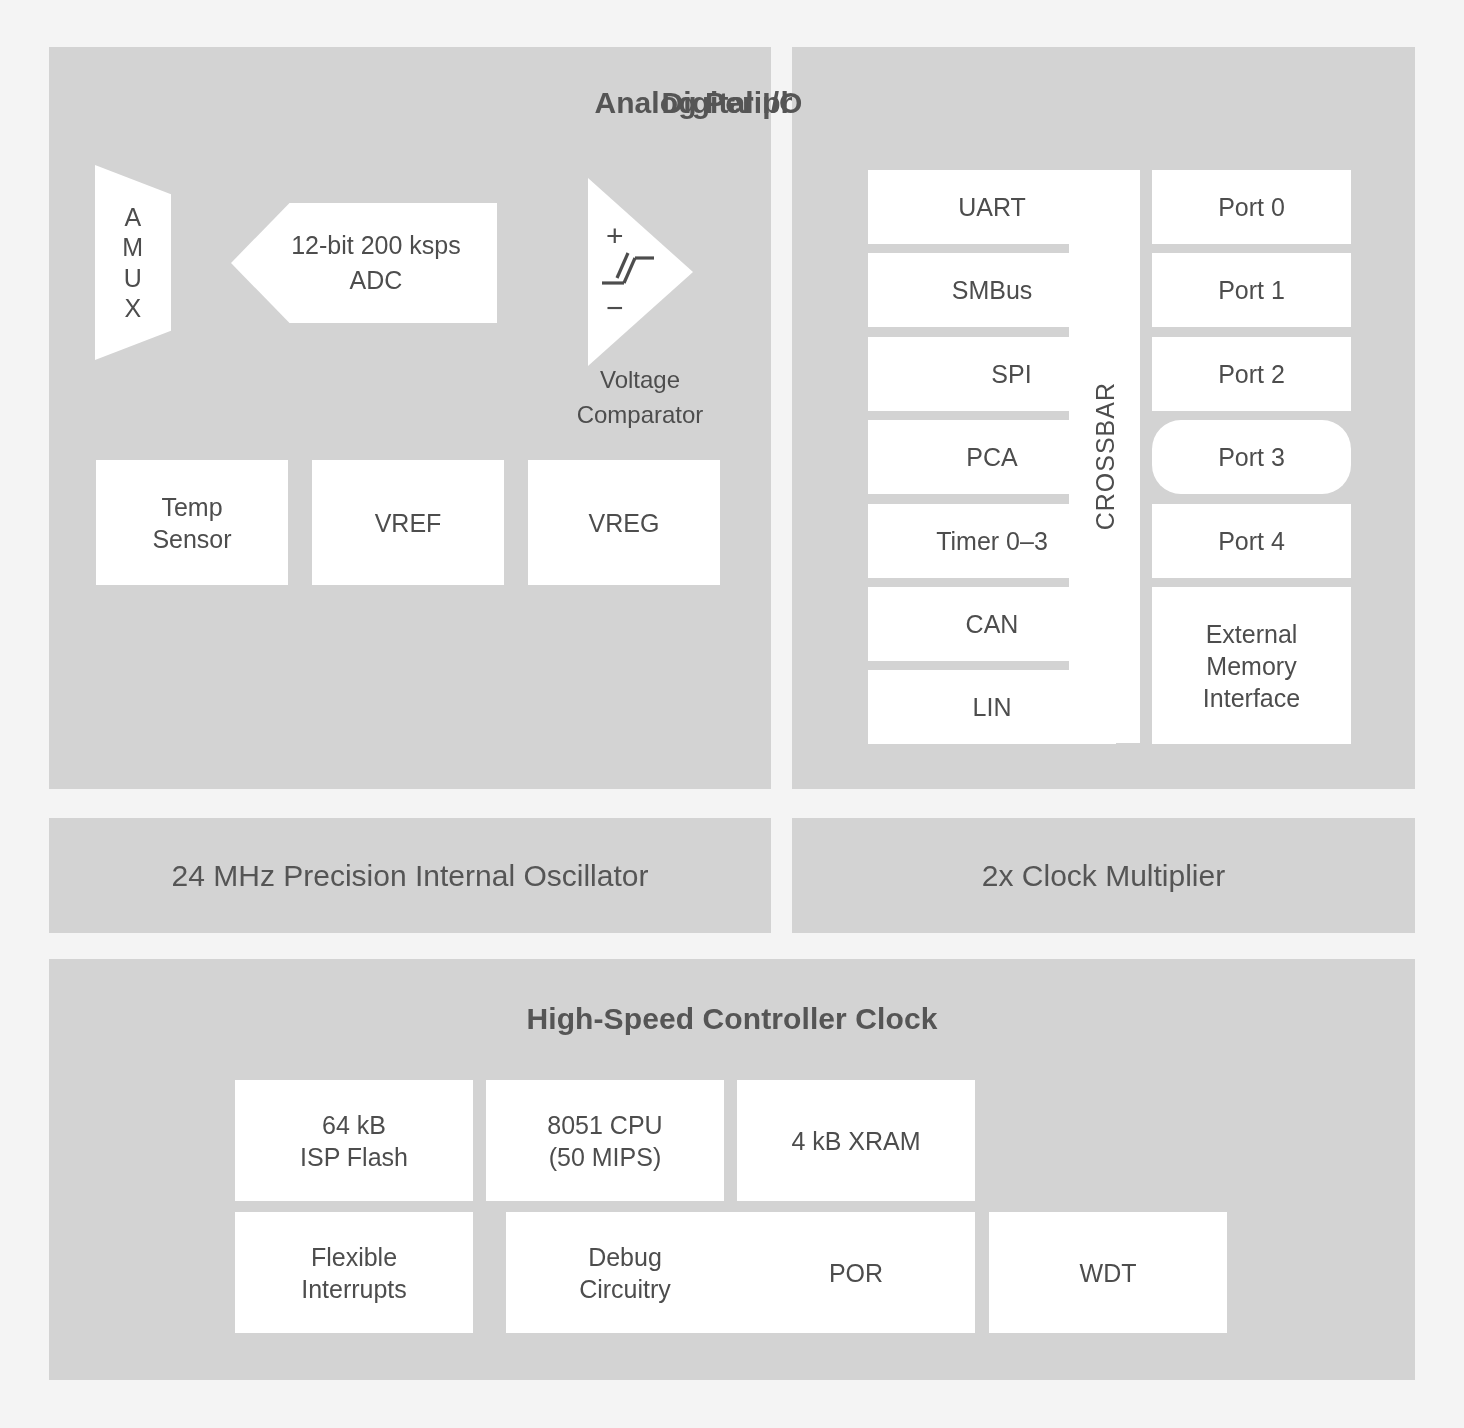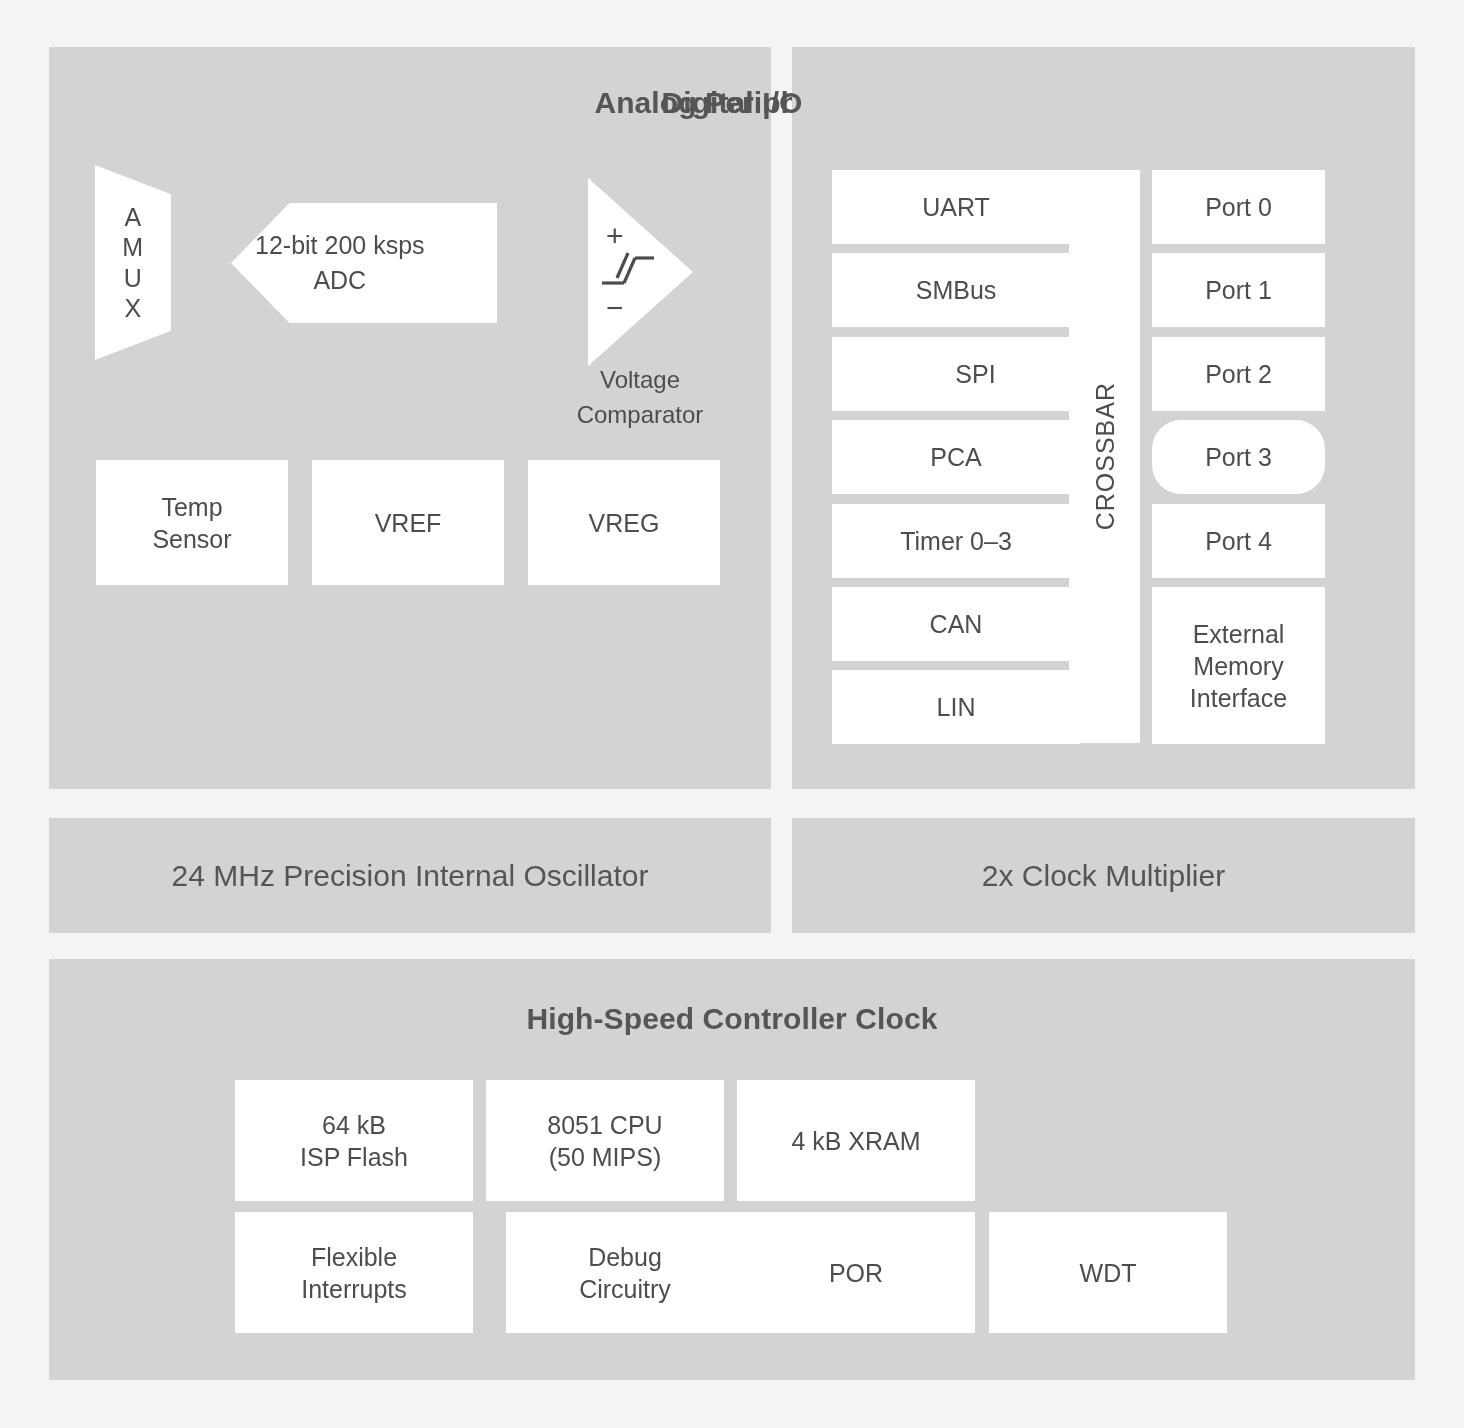--- a/index.html
+++ b/index.html
@@ -68,21 +68,21 @@
   
   #adc-shape {
     position: absolute;
     left: 231px; top: 203px; width: 266px; height: 120px;
     background: #ffffff;
     clip-path: polygon(22% 0%, 100% 0%, 100% 100%, 22% 100%, 0% 50%);
   }
   #adc-label {
     position: absolute;
     left: 255px; top: 203px; width: 242px; height: 120px;
-    display: flex; align-items: center; 
+    display: flex; align-items: center; justify-content: center;
     text-align: center; font-size: 25px; line-height: 1.42; color: #4d4d4d;
   }
 
   
   #cmp-shape {
     position: absolute;
     left: 588px; top: 178px; width: 105px; height: 188px;
     background: #ffffff;
     clip-path: polygon(0% 0%, 100% 50%, 0% 100%);
   }
@@ -99,22 +99,22 @@
 
   
   #temp-sensor { left: 96px;  top: 460px; width: 192px; height: 125px; font-size: 25px; }
   #vref        { left: 312px; top: 460px; width: 192px; height: 125px; font-size: 25px; }
   #vreg        { left: 528px; top: 460px; width: 192px; height: 125px; font-size: 25px; }
 
   
   #digital-panel { left: 792px; top: 47px; width: 623px; height: 742px; }
   #digital-title { top: 86px; font-size: 30px; }
 
-  .dio-left  { left: 832px; width: 248px; height: 74px; font-size: 25px; }
-  .dio-right { left: 1152px; width: 173px; height: 74px; font-size: 25px; }
+  .dio-left  { left: 868px; width: 248px; height: 74px; font-size: 25px; }
+  .dio-right { left: 1152px; width: 199px; height: 74px; font-size: 25px; }
 
   #crossbar {
     left: 1069px; top: 170px; width: 71px; height: 573px;
     font-size: 25px;
   }
   #crossbar span {
     writing-mode: vertical-rl;
     transform: rotate(180deg);
     letter-spacing: 1px;
     white-space: nowrap;

